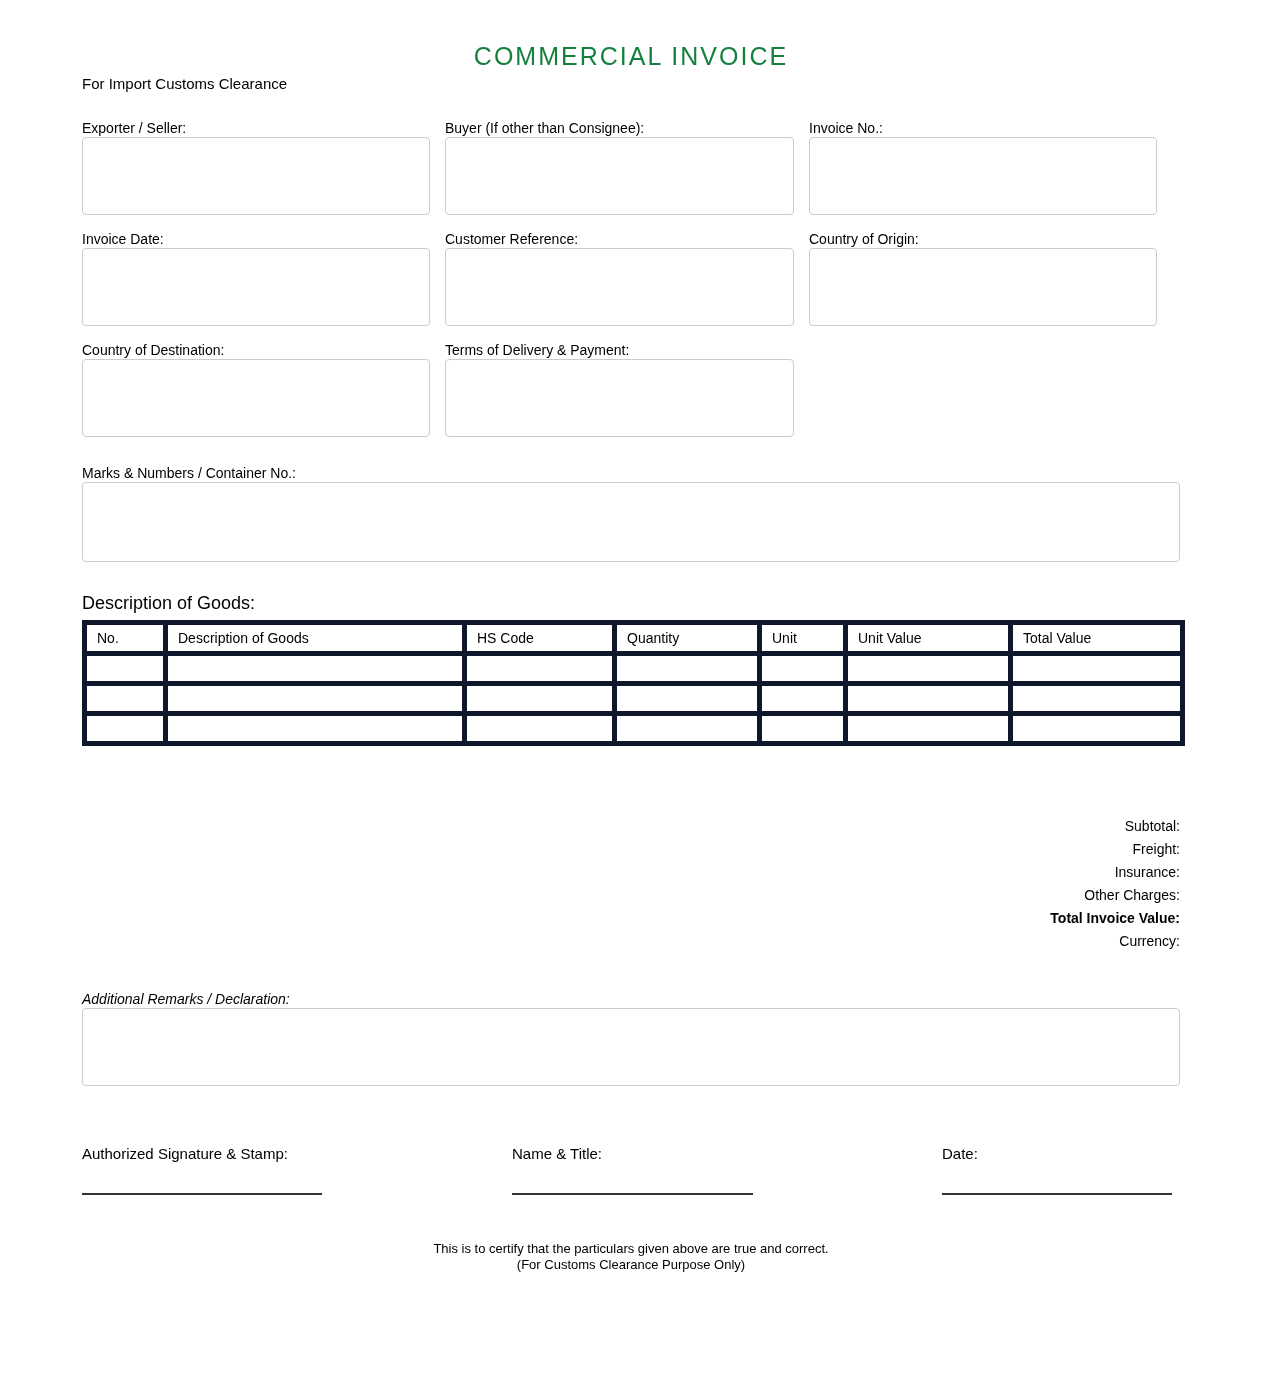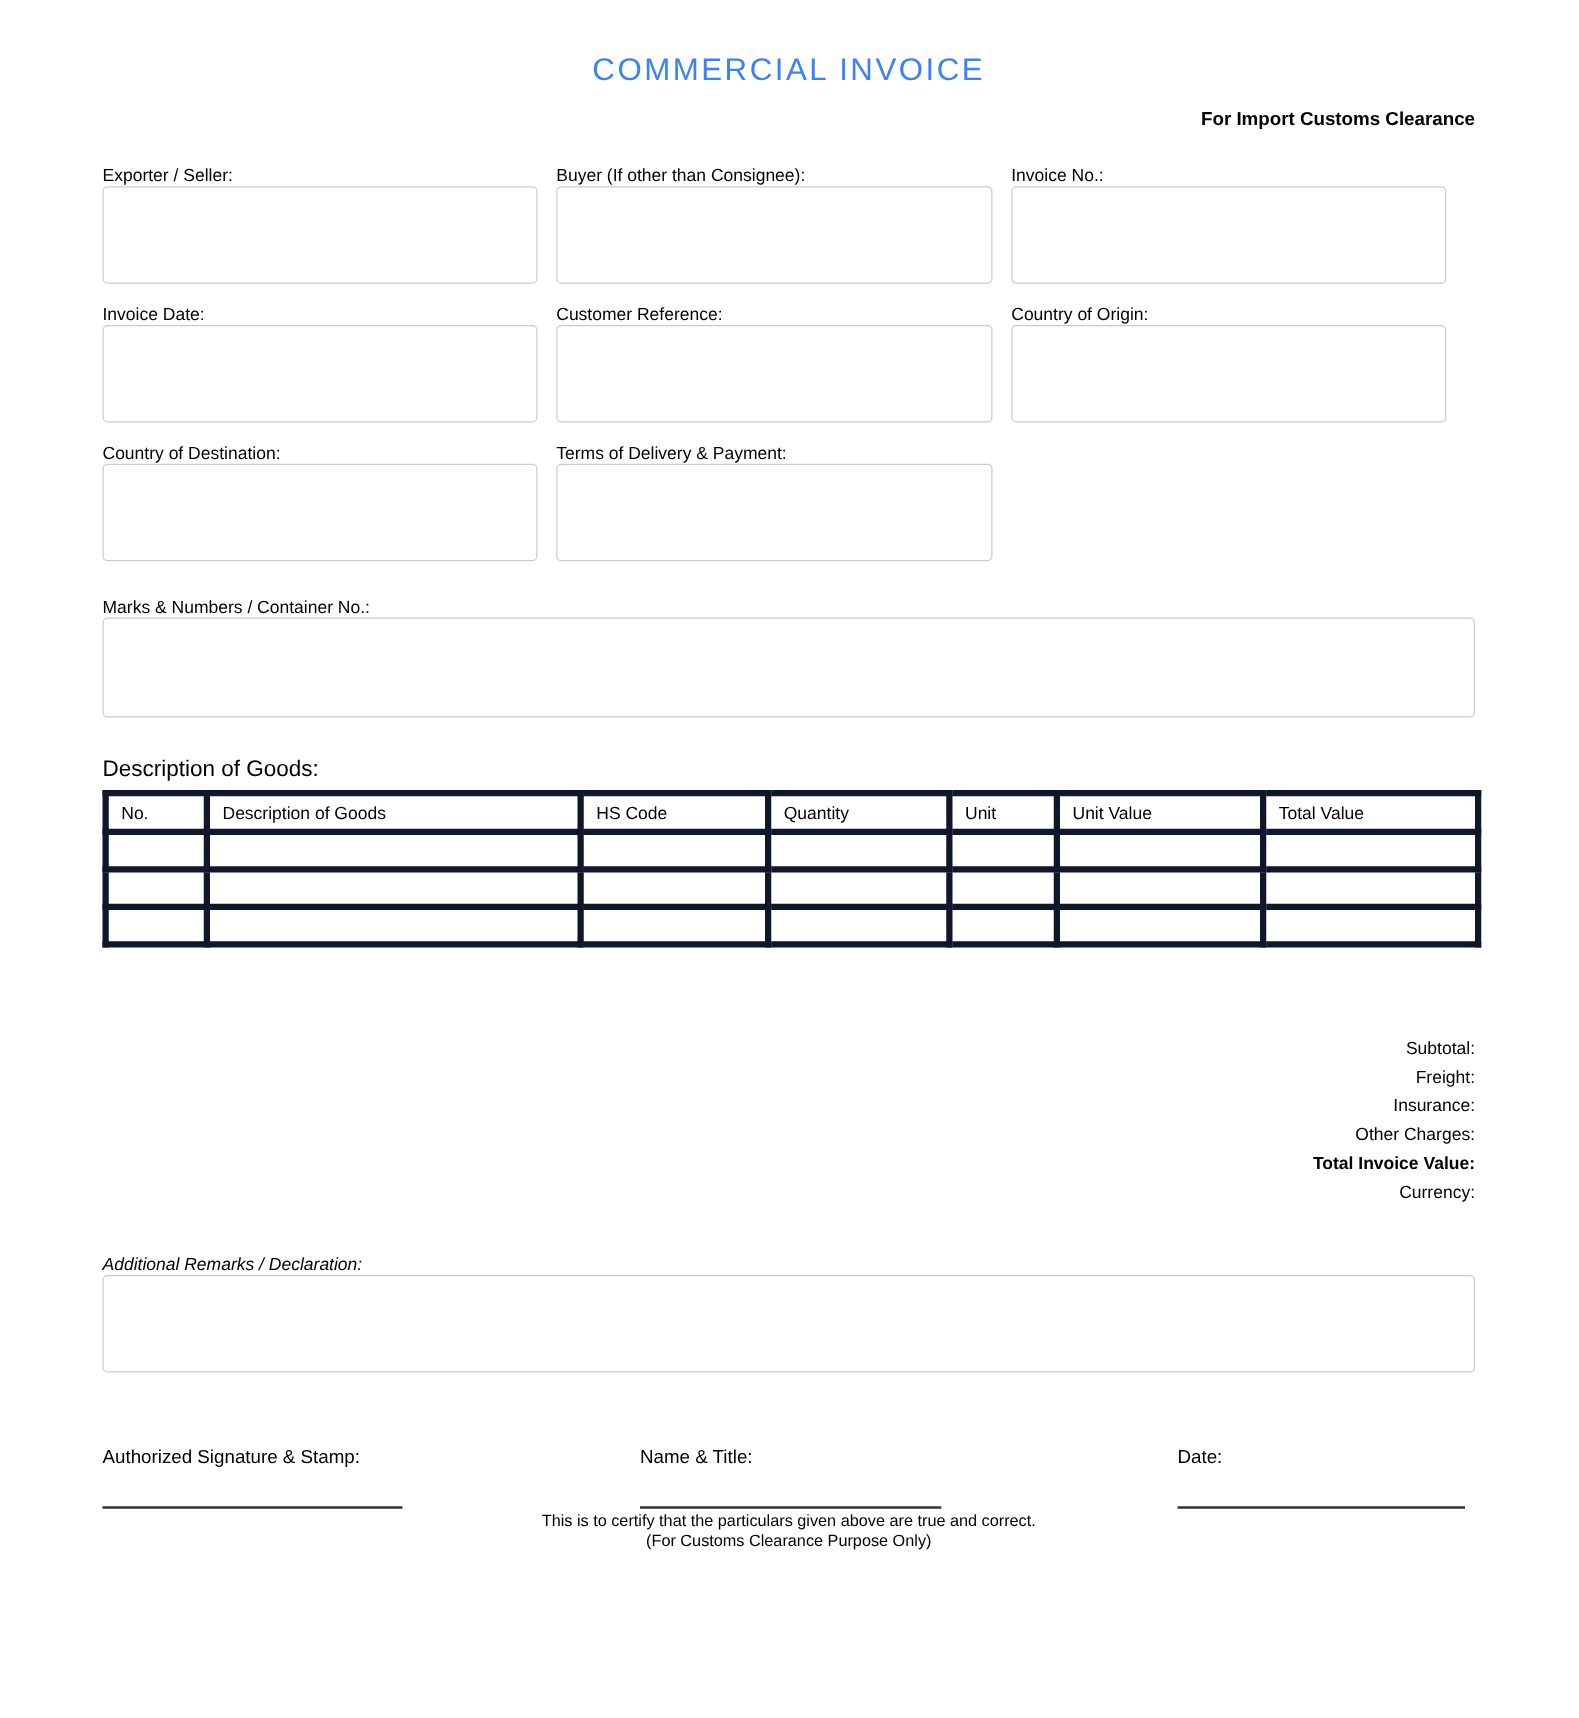--- a/index.html
+++ b/index.html
@@ -8,25 +8,25 @@
     width: 1263px; height: 1374px;
     font-family: "Liberation Sans", sans-serif;
     color: #000;
   }
   .clip { width: 1263px; height: 1302px; overflow: hidden; }
   .page { width: 1098px; margin: 0 auto 0 82px; }
 
   h1.title {
     margin-top: 44px; text-align: center;
     font-size: 25px; font-weight: 400; letter-spacing: 2px;
-    line-height: 1; color: #3b82f6;
+    line-height: 1; color: #15803d;
   }
   .subtitle {
-    margin-top: 18px; text-align: right;
-    font-size: 15px; line-height: 18px; font-weight: bold;
+    margin-top: 6px; text-align: left;
+    font-size: 15px; line-height: 18px;
   }
 
   .form-grid {
     display: grid;
     grid-template-columns: 348px 349px 348px;
     column-gap: 27px; row-gap: 39px;
     margin-top: 26px;
     gap: 15px;
   }
   .field-label { display: block; font-size: 14px; line-height: 18px; }
@@ -60,21 +60,21 @@
   .remarks .box { height: 78px; }
 
   .sign-row { position: relative; margin-top: 58px; height: 53px; }
   .sign-col { position: absolute; top: 0; }
   .sign-col .sign-label { font-size: 15px; line-height: 19px; display: block; }
   .sig-line { margin-top: 30px; border-top: 2px solid #333; }
   .sign-auth { left: 0; }   .sign-auth .sig-line { width: 240px; }
   .sign-name { left: 430px; } .sign-name .sig-line { width: 241px; }
   .sign-date { left: 860px; } .sign-date .sig-line { width: 230px; }
 
-  .footer { text-align: center; font-size: 13px; line-height: 16px; }
+  .footer { margin-top: 44px; text-align: center; font-size: 13px; line-height: 16px; }
 </style>
 </head>
 <body>
 
 <div class="clip">
   <div class="page">
 
     <h1 class="title">COMMERCIAL INVOICE</h1>
     <div class="subtitle">For Import Customs Clearance</div>
 

